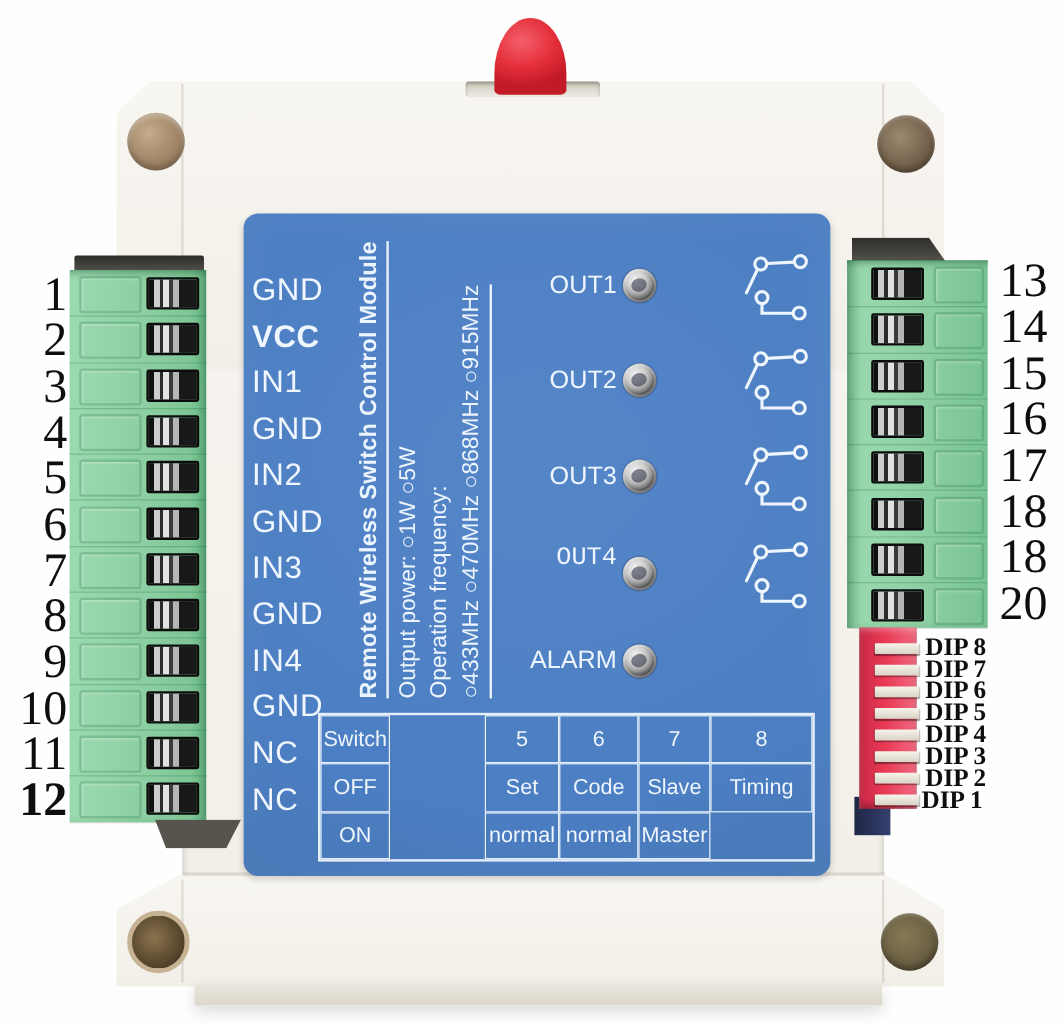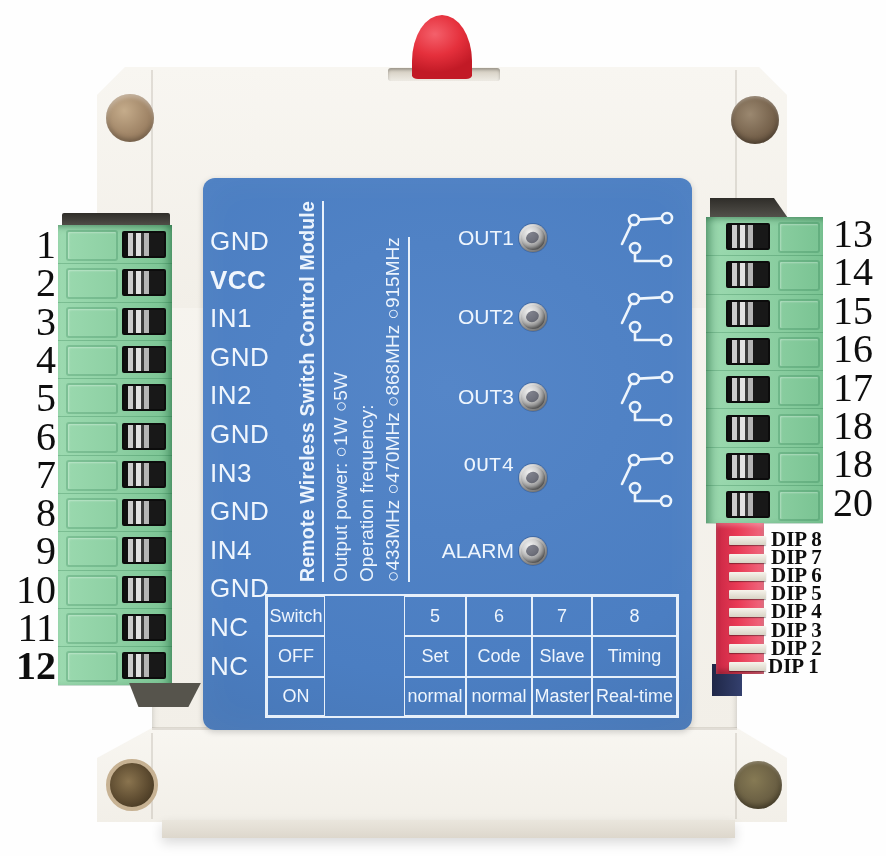--- a/index.html
+++ b/index.html
@@ -126,21 +126,20 @@
     <div class="cell" style="grid-row:1;grid-column:6">8</div>
     <div class="cell" style="grid-row:2;grid-column:1">OFF</div>
     <div class="cell" style="grid-row:2;grid-column:3">Set</div>
     <div class="cell" style="grid-row:2;grid-column:4">Code</div>
     <div class="cell" style="grid-row:2;grid-column:5">Slave</div>
     <div class="cell" style="grid-row:2;grid-column:6">Timing</div>
     <div class="cell" style="grid-row:3;grid-column:1">ON</div>
     <div class="cell" style="grid-row:3;grid-column:3">normal</div>
     <div class="cell" style="grid-row:3;grid-column:4">normal</div>
     <div class="cell" style="grid-row:3;grid-column:5">Master</div>
-    <div class="cell" style="grid-row:3;grid-column:6">Real-time</div>
   </div>
 
   <div class="abs dark-strip" style="left:62px;top:213px;width:108px;height:14px;border-radius:2px;"></div>
   <div class="abs dark-strip" style="left:710px;top:198px;width:78px;height:20px;clip-path:polygon(0 0,82% 0,100% 100%,0 100%);"></div>
 
   <div class="abs tblock tblock-left" id="left-block">
       <div class="tcell" style="top: 0px; height: 38.3px;">
         <div class="mold" style="left: 8px; top: 5px; width: 48px; height: 27px;"></div>
         <div class="tscrew" style="left: 64px; top: 6px;"></div>
       </div>

